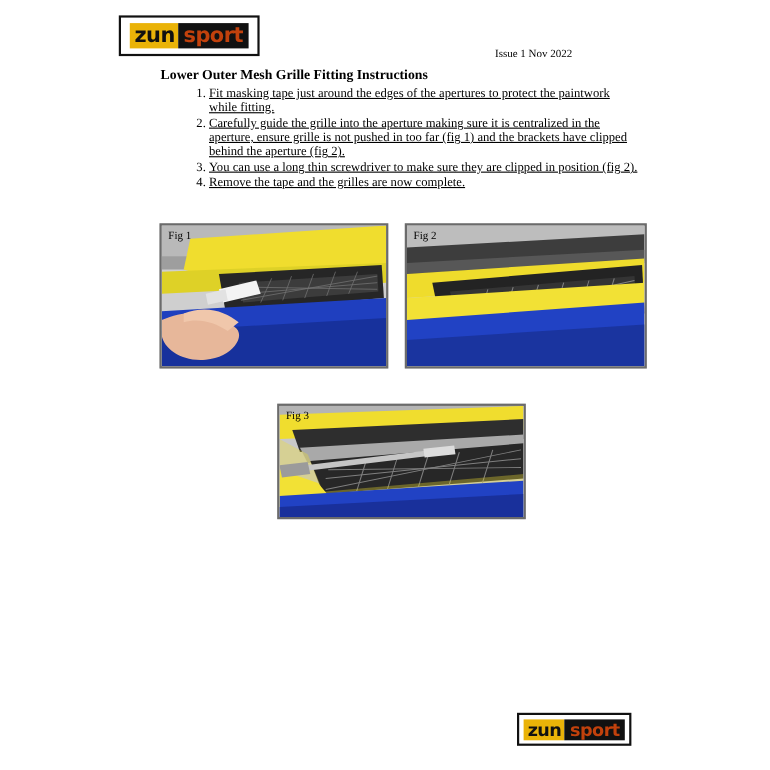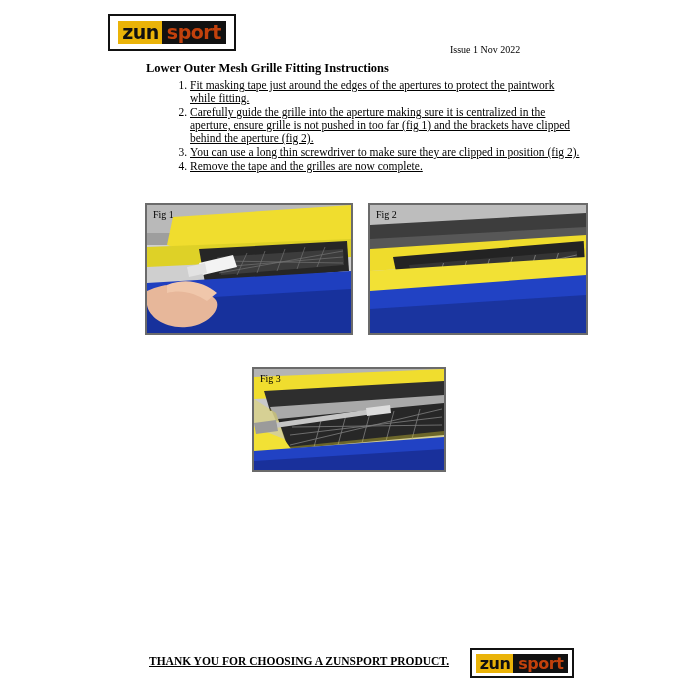--- a/index.html
+++ b/index.html
@@ -132,21 +132,21 @@
     left: 6px;
     top: 4px;
     z-index: 9;
     font-size: 10px;
     font-family: "Liberation Serif", serif;
     color: #000;
   }
 
   #fig1 { left: 145px; top: 203px; width: 208px; height: 132px; }
   #fig2 { left: 368px; top: 203px; width: 220px; height: 132px; }
-  #fig3 { left: 252px; top: 367px; width: 194px; height: 105px; }
+  #fig3 { left: 252px; top: 367px; width: 226px; height: 105px; }
 
   .fig-canvas { position: absolute; left: 0; top: 0; width: 100%; height: 100%; }
 
   
   .footer-text {
     position: absolute;
     left: 149px;
     top: 655px;
     font-weight: bold;
     font-size: 11.5px;
@@ -291,21 +291,20 @@
       <path d="M0 82 L190 68 L190 101 L0 101 Z" fill="#2142c4"></path>
       <path d="M0 92 L190 80 L190 101 L0 101 Z" fill="#19309b"></path>
 
       <path d="M6 56 L118 40 L119 45 L7 61 Z" fill="#c6c6c6"></path>
       <path d="M0 54 L22 51 L24 62 L2 65 Z" fill="#9b9b9b"></path>
       <path d="M112 39 L136 36 L137 44 L113 47 Z" fill="#dcdcdc"></path>
     </svg>
     <div class="fig-label">Fig 3</div>
   </div>
 
-  <div class="footer-text">THANK YOU FOR CHOOSING A ZUNSPORT PRODUCT.</div>
   <div class="footer-logo">
     <div class="logo-inner">
       <span class="logo-zun">zun</span>
       <span class="logo-sport">sport</span>
     </div>
   </div>
 
 </div>
 
 </body></html>

